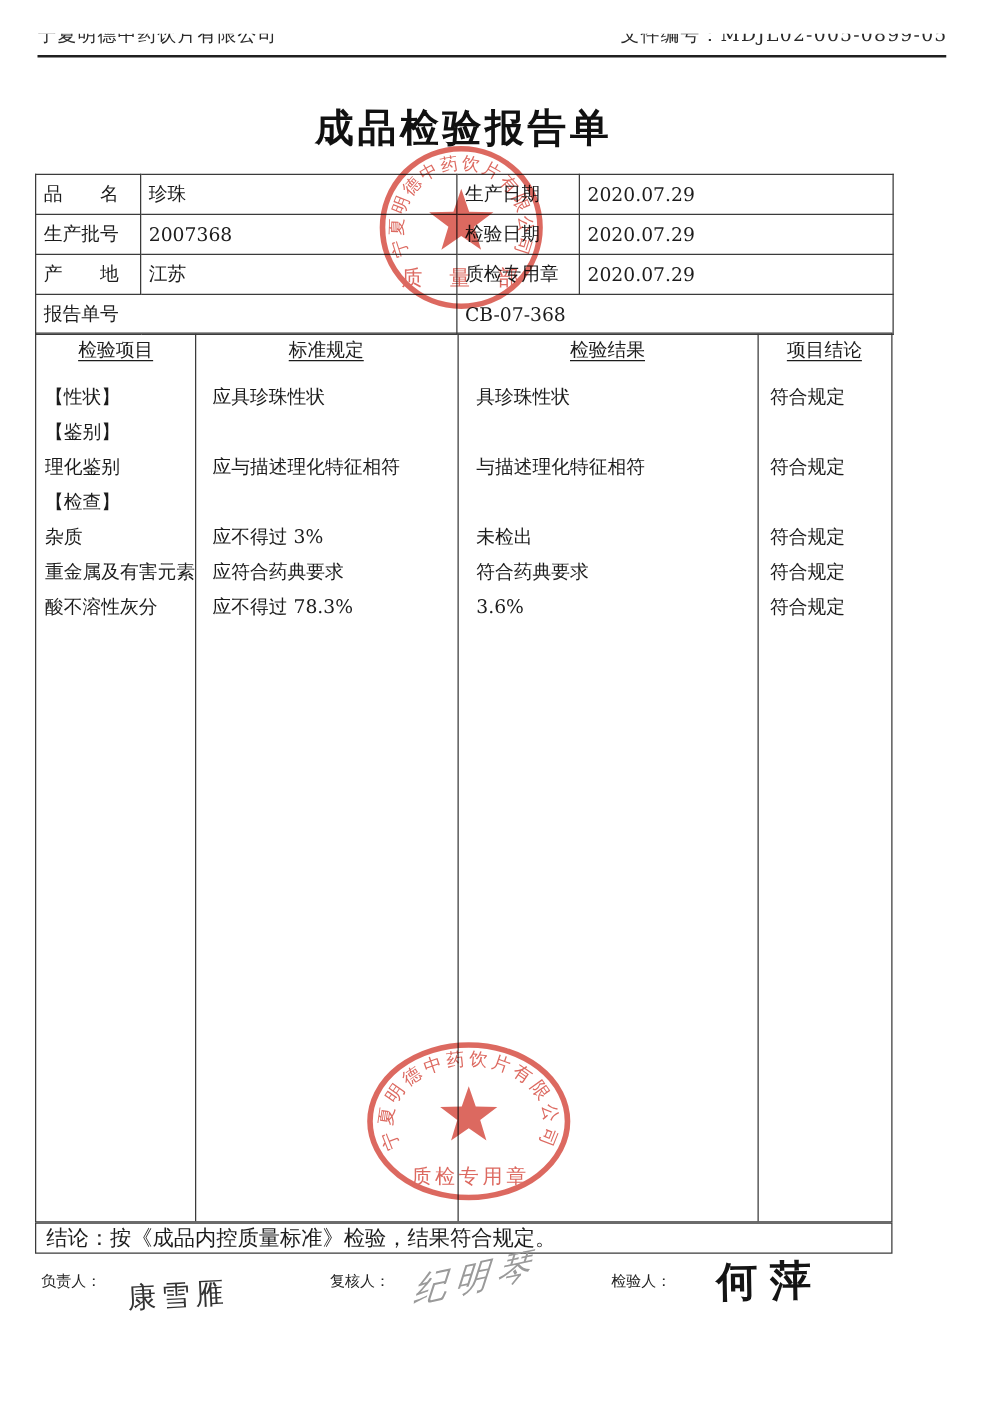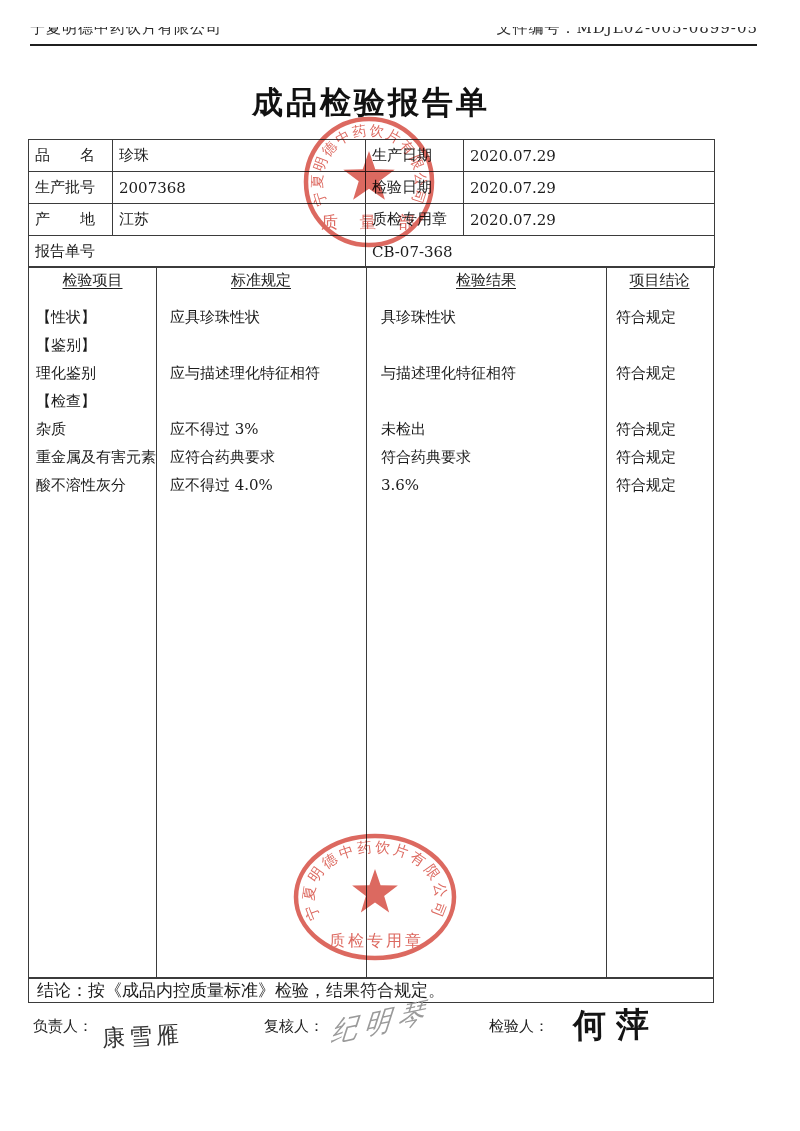--- a/index.html
+++ b/index.html
@@ -38,21 +38,21 @@
   .conclusion{position:absolute;left:28px;top:978px;width:686px;height:25px;border:1px solid #3b3b3b;
               box-sizing:border-box;display:flex;align-items:center;font-size:17px;padding-left:8px;}
 
   
   .stamp{position:absolute;mix-blend-mode:multiply;opacity:0.82;}
   .stamp svg text{font-family:"DejaVu Serif","Liberation Serif",serif;}
   .stamp-top{left:296px;top:112px;}
   .stamp-bottom{left:291px;top:831px;}
 
   
-  .sig-label{position:absolute;top:1017px;font-size:15px;color:#222;}
+  .sig-label{position:absolute;top:1017px;font-size:12px;color:#222;}
   .sig-name{position:absolute;white-space:nowrap;}
   .sig-resp{left:102px;top:1021px;font-size:23px;letter-spacing:4px;color:#333;
             transform:rotate(-3deg);}
   .sig-review{left:330px;top:1004px;font-size:27px;letter-spacing:7px;color:#9a9a9a;
               font-style:italic;transform:rotate(-12deg) skewX(-18deg);}
   .sig-insp{left:573px;top:1003px;font-size:33px;font-weight:700;letter-spacing:10px;color:#141414;
             transform:rotate(-1deg);}
 </style>
 </head>
 <body>
@@ -146,21 +146,21 @@
         <div class="c4">符合规定</div>
       </div>
       <div class="irow">
         <div class="c1">重金属及有害元素</div>
         <div class="c2">应符合药典要求</div>
         <div class="c3">符合药典要求</div>
         <div class="c4">符合规定</div>
       </div>
       <div class="irow">
         <div class="c1">酸不溶性灰分</div>
-        <div class="c2">应不得过 4.0%</div>
+        <div class="c2">应不得过 78.3%</div>
         <div class="c3">3.6%</div>
         <div class="c4">符合规定</div>
       </div>
     </div>
   </div>
 
   <div class="conclusion">结论：按《成品内控质量标准》检验，结果符合规定。</div>
 
   <div class="stamp stamp-top" style="color: rgb(213, 72, 61);">
     <svg width="146" height="140" viewBox="0 0 146 140">

